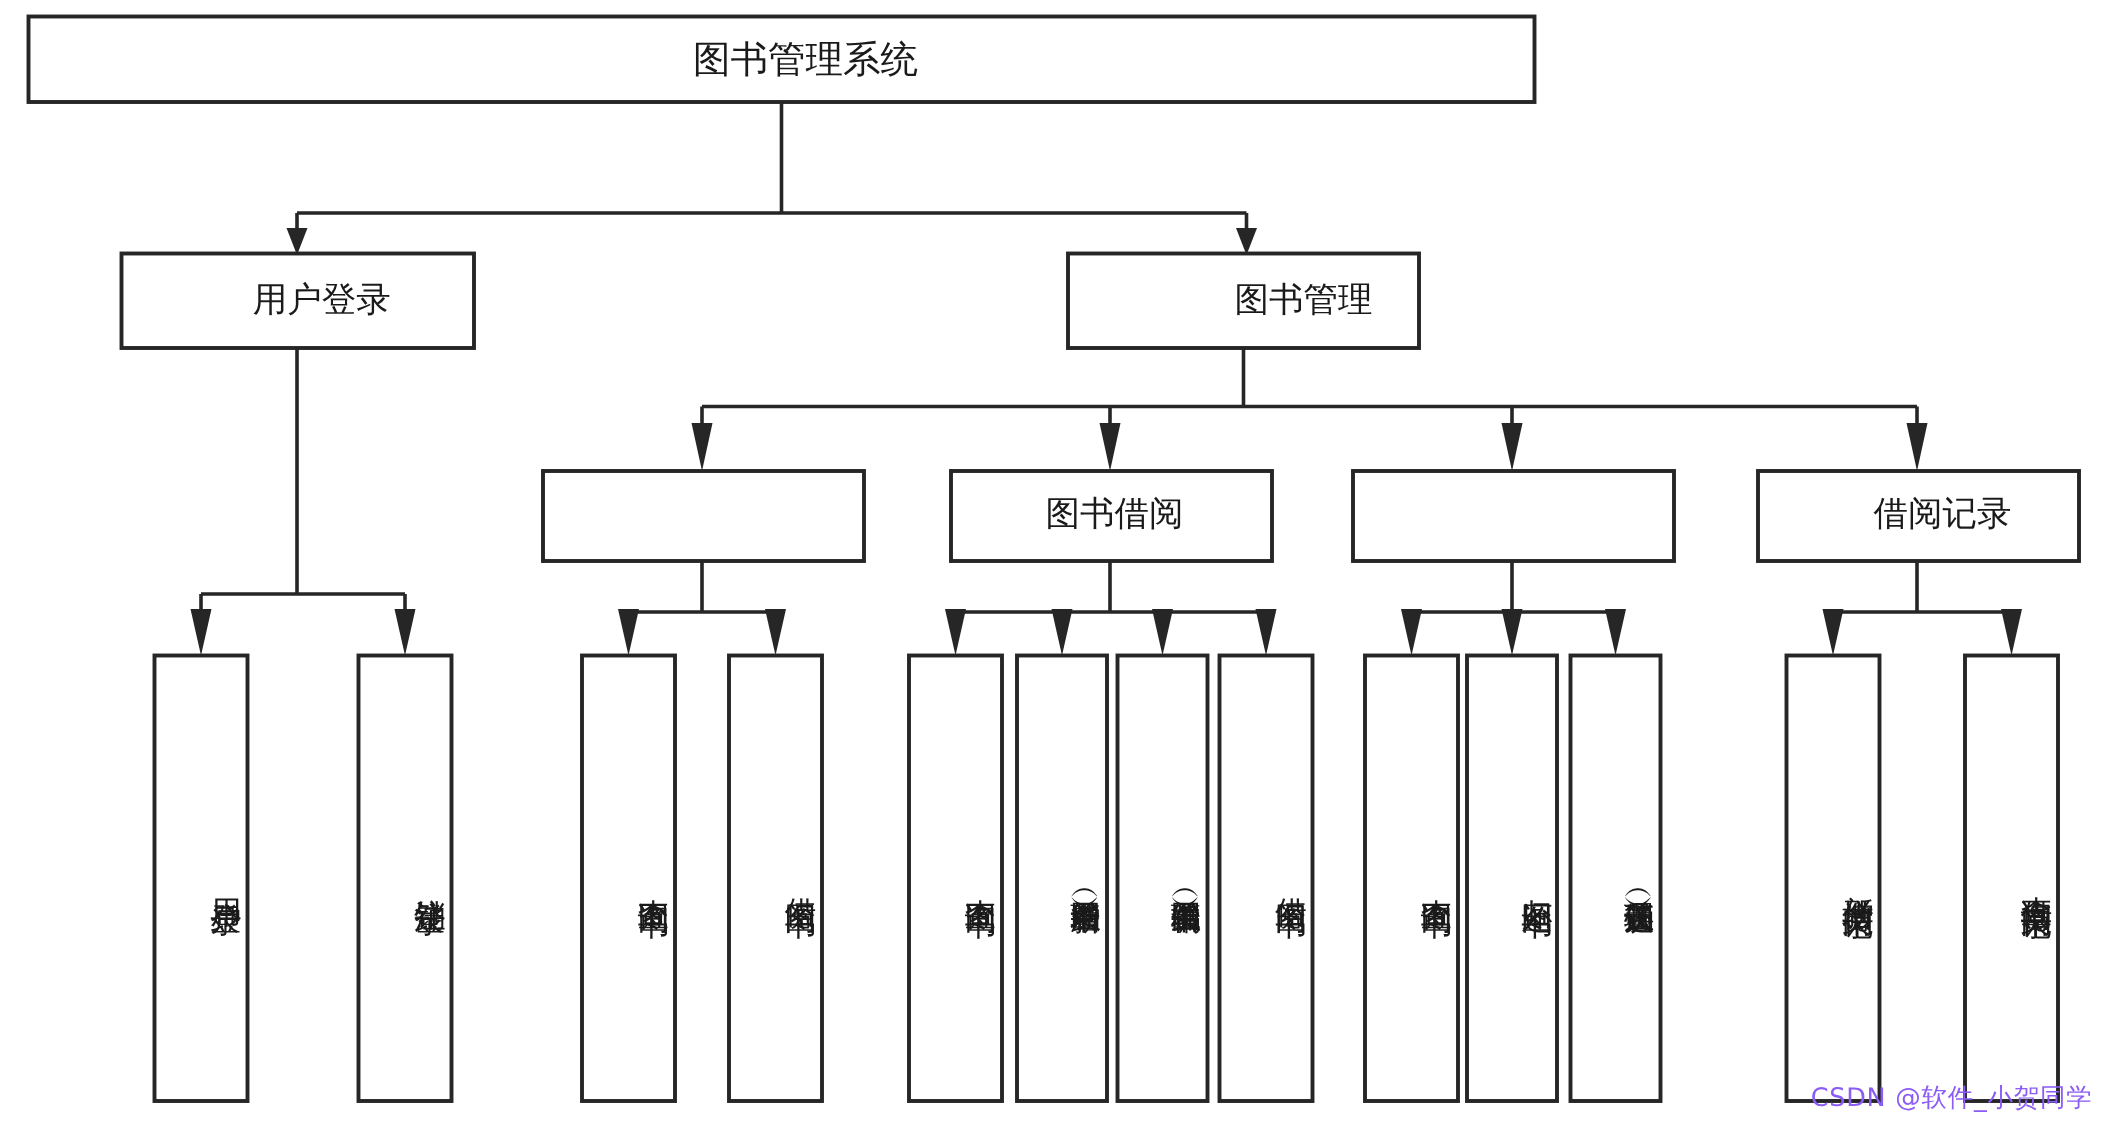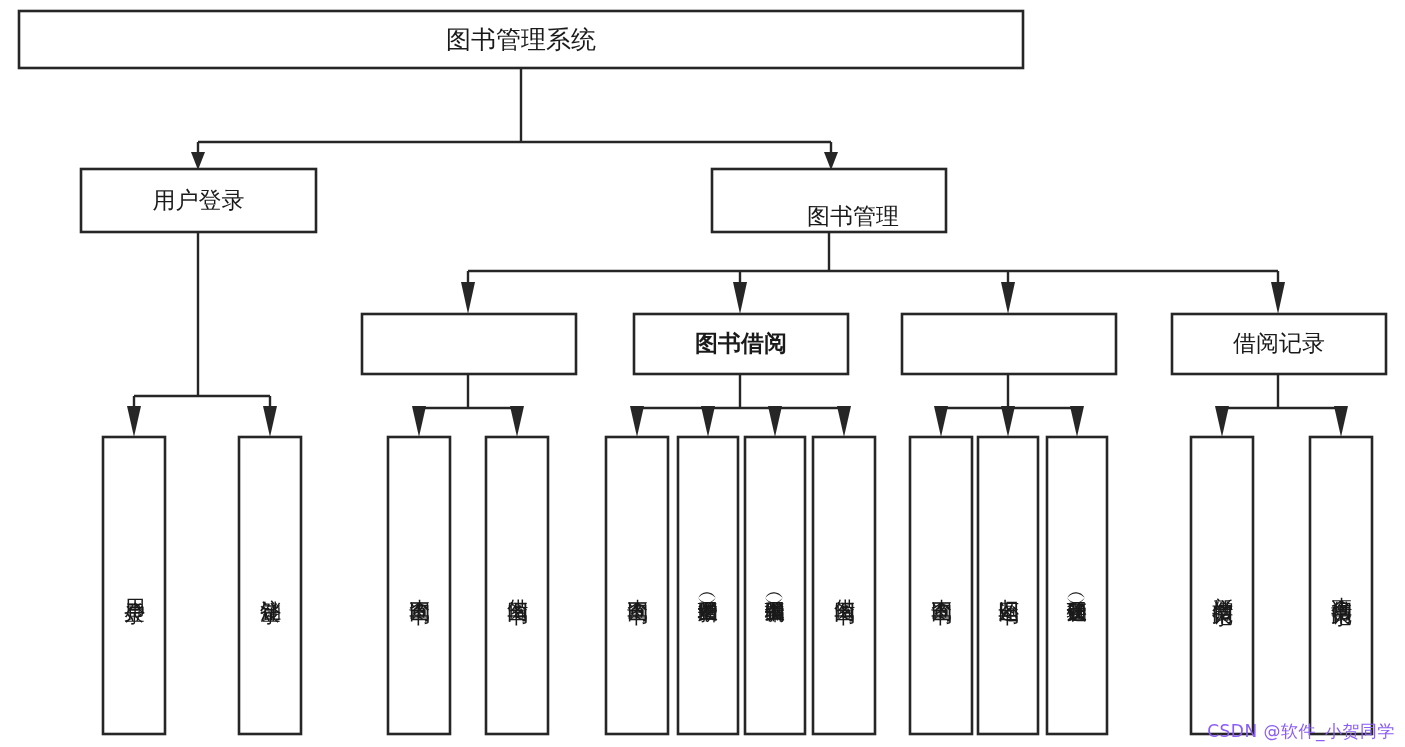--- a/index.html
+++ b/index.html
@@ -47,20 +47,21 @@
   .node-label {
     position: absolute;
     display: flex;
     align-items: center;
     justify-content: center;
     color: #1a1a1a;
     text-align: left;
     line-height: 1.02;
     pointer-events: none;
     white-space: nowrap;
+    padding-left: 16px;
   }
   .node-label.horiz {
     font-size: 23px;
   }
   .node-label.vert {
     writing-mode: vertical-rl;
     text-orientation: upright;
     font-size: 21px;
     letter-spacing: 2px;
   }
@@ -149,23 +150,23 @@
       <rect class="node-rect" x="1047" y="437" width="60" height="297"></rect>
 
       <rect class="node-rect" x="1191" y="437" width="62" height="297"></rect>
       <rect class="node-rect" x="1310" y="437" width="62" height="297"></rect>
     </g>
   </svg>
 
   <div class="node-label horiz" style="left:19px; top:11px; width:1004px; height:57px; font-size:25px;">图书管理系统</div>
 
   <div class="node-label horiz" style="left:81px; top:169px; width:235px; height:63px;">用户登录</div>
-  <div class="node-label horiz" style="left:712px; top:169px; width:282px; height:63px;margin-top:16px;">图书管理</div>
+  <div class="node-label horiz" style="left:712px; top:169px; width:282px; height:63px;">图书管理</div>
 
-  <div class="node-label horiz" style="left:648px; top:314px; width:186px; height:60px;font-weight:bold;">图书借阅</div>
+  <div class="node-label horiz" style="left:634px; top:314px; width:186px; height:60px;">图书借阅</div>
   <div class="node-label horiz" style="left:1172px; top:314px; width:214px; height:60px;border-radius:24px;">借阅记录</div>
 
   <div class="node-label vert" style="left:103px; top:437px; width:62px; height:297px;">用户登录</div>
   <div class="node-label vert" style="left:239px; top:437px; width:62px; height:297px;">注销登录</div>
 
   <div class="node-label vert" style="left:388px; top:437px; width:62px; height:297px;">查询图书</div>
   <div class="node-label vert" style="left:486px; top:437px; width:62px; height:297px;">借阅图书</div>
 
   <div class="node-label vert" style="left:606px; top:437px; width:62px; height:297px;">查询图书</div>
   <div class="node-label vert tight" style="left:678px; top:437px; width:60px; height:297px;">新增图书（管理员）</div>

